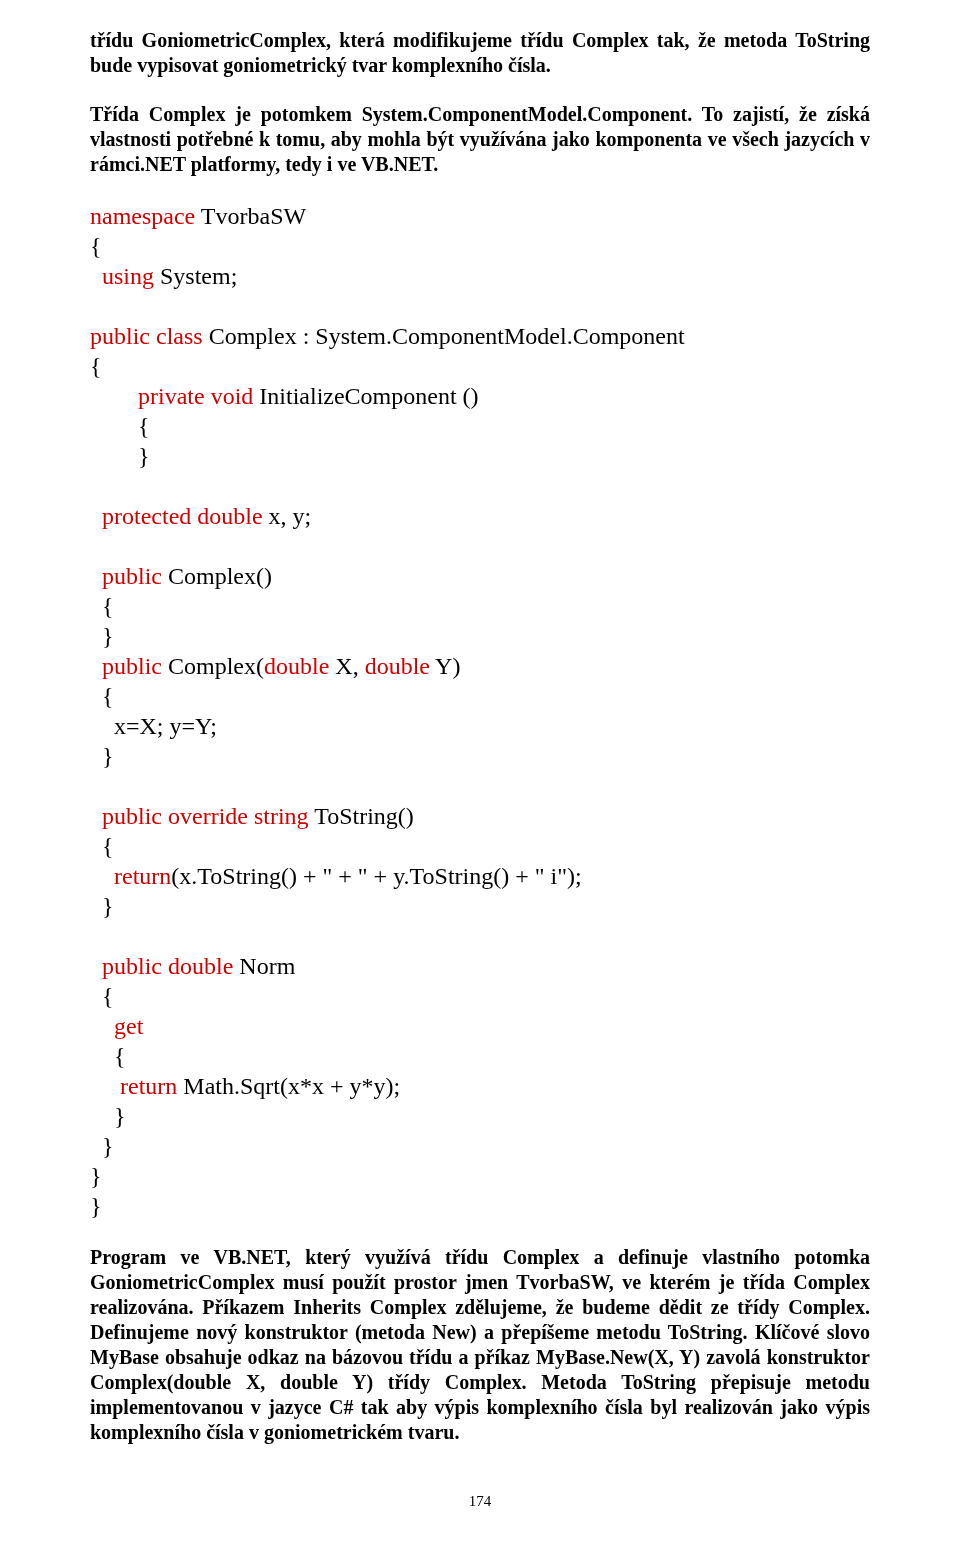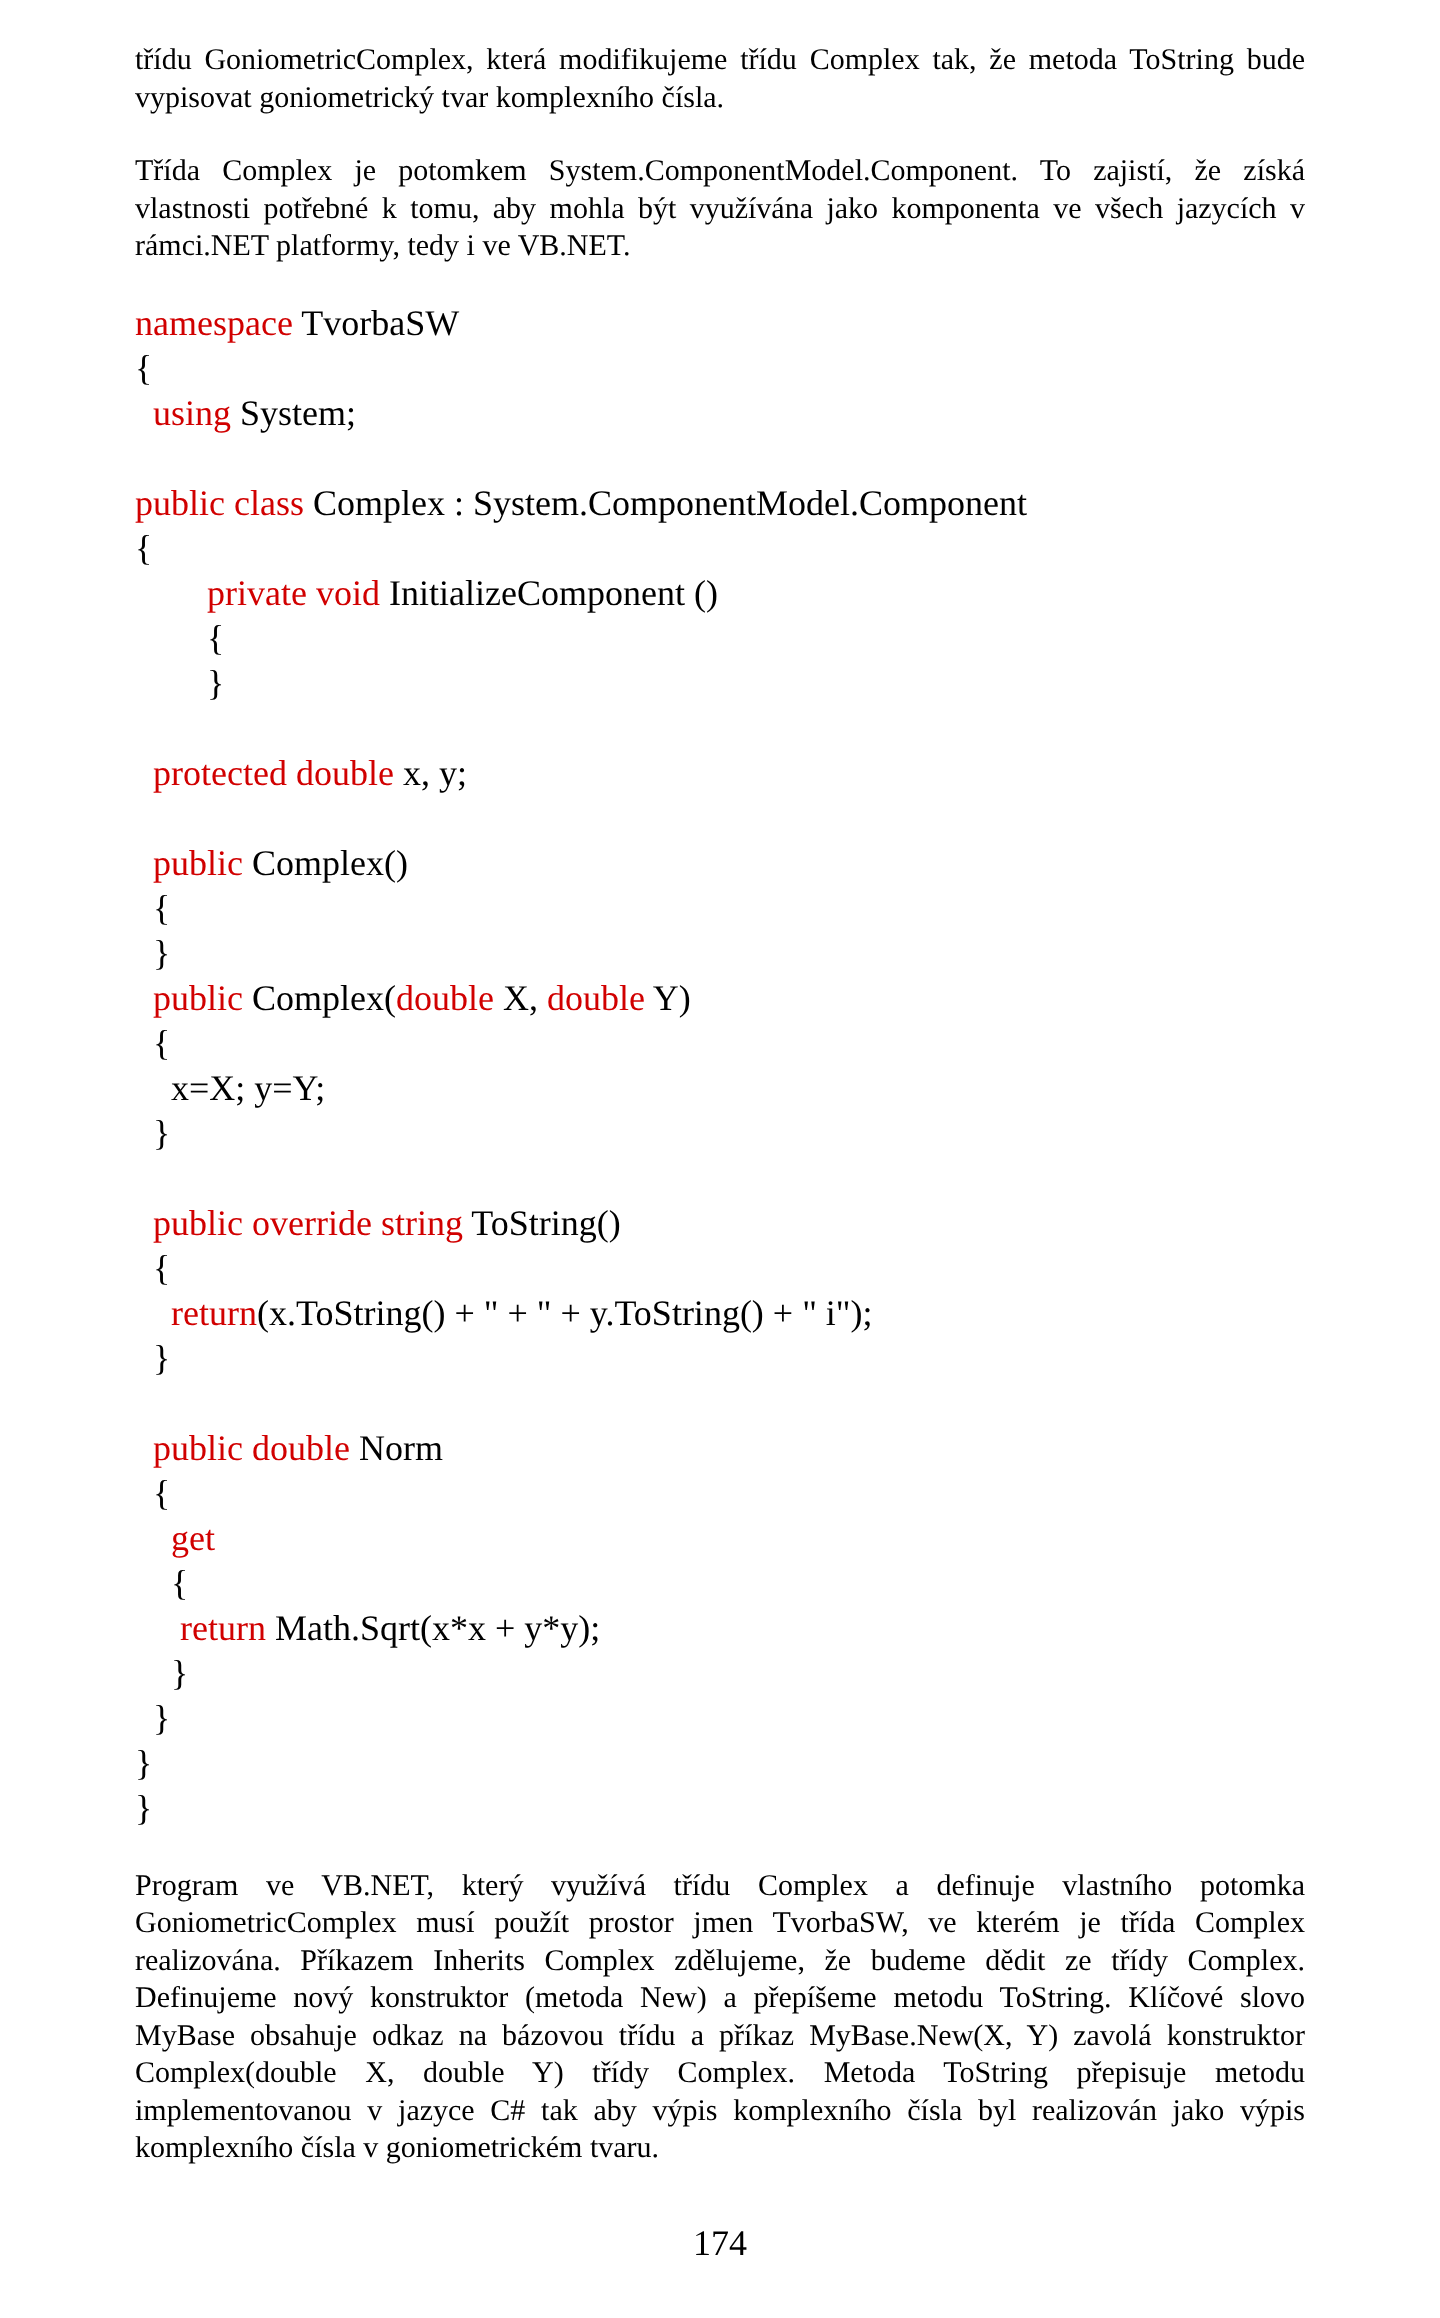--- a/index.html
+++ b/index.html
@@ -15,32 +15,33 @@
     min-height: 1545px;
     padding: 28px 90px 0 90px;
     box-sizing: border-box;
     position: relative;
   }
   .para {
     font-size: 20px;
     line-height: 1.25;
     text-align: justify;
     margin: 0 0 24px 0;
+    font-weight: bold;
   }
   .code-block {
     font-family: "Times New Roman", Times, serif;
     font-size: 24px;
     line-height: 1.25;
     white-space: pre;
     margin: 24px 0;
   }
   .red { color: #d10000; }
   .pagenum {
     text-align: center;
-    font-size: 24px;
+    font-size: 15px;
     position: absolute;
     bottom: 35px;
     width: 780px;
   }
 </style>
 </head>
 <body>
 
 <div class="page">
 

